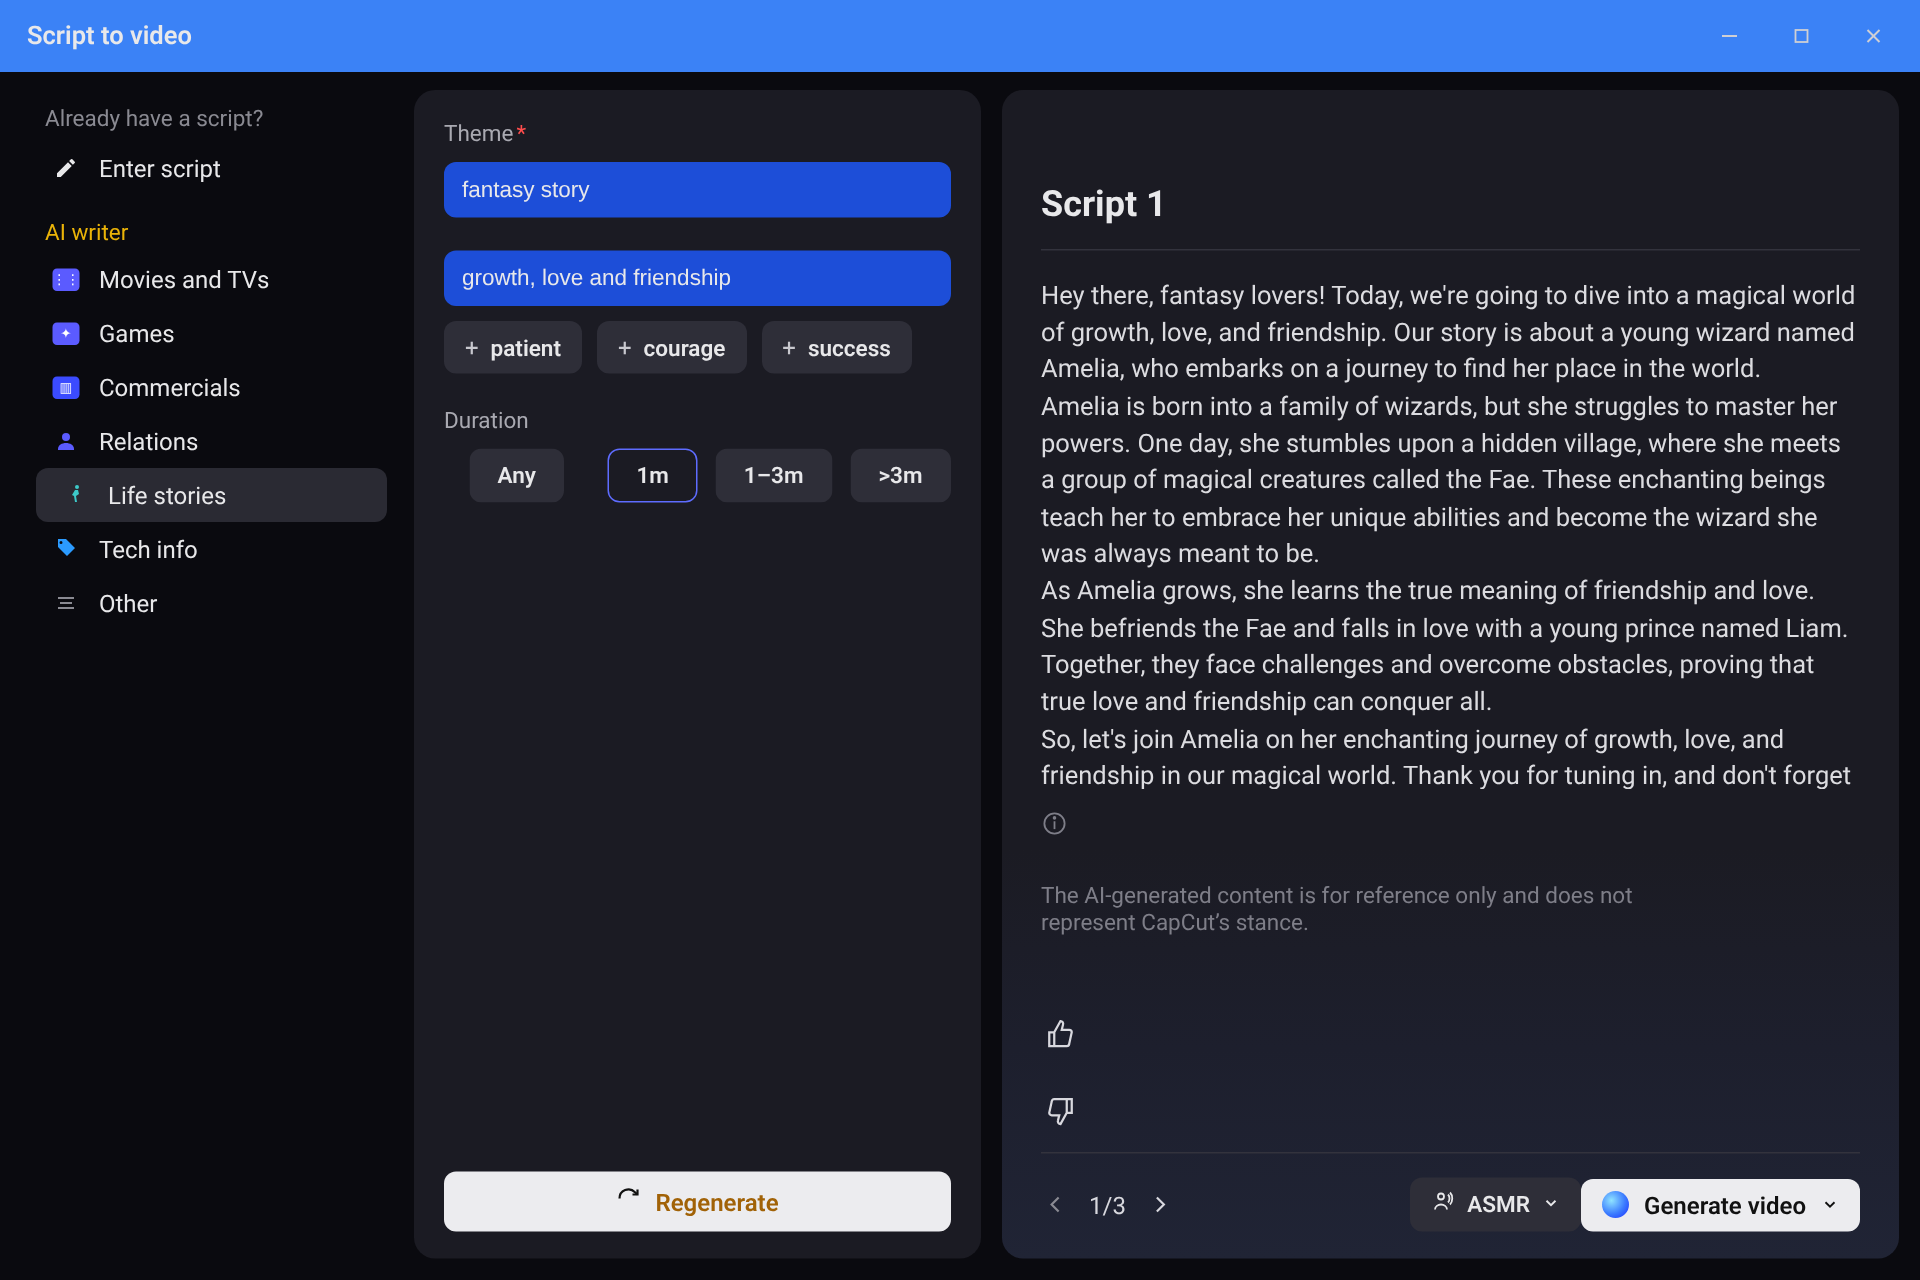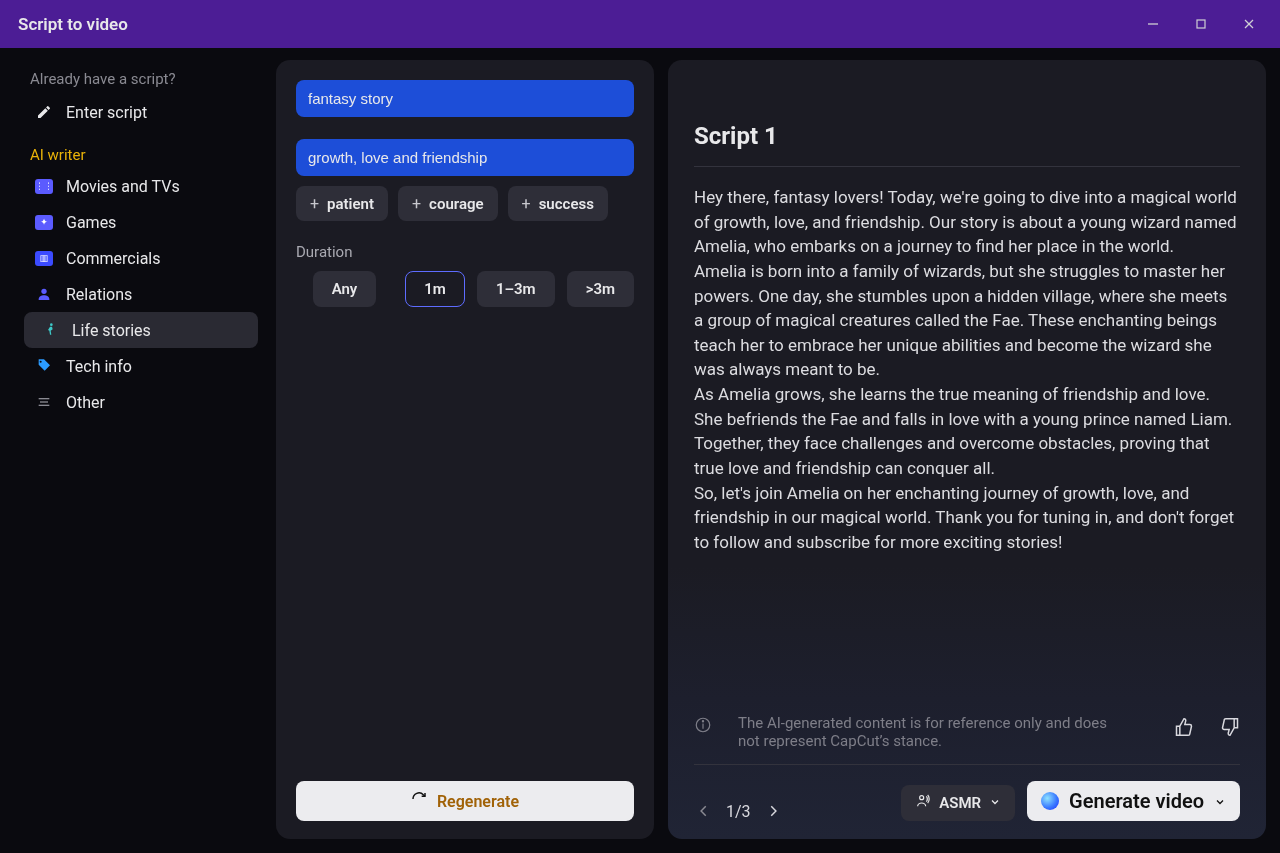--- a/index.html
+++ b/index.html
@@ -10,21 +10,21 @@
     font-family: -apple-system, BlinkMacSystemFont, "Segoe UI", Roboto, sans-serif;
     font-size: 14px;
   }
 
   .titlebar {
     height: 48px;
     display: flex;
     align-items: center;
     justify-content: space-between;
     padding: 0 12px 0 18px;
-    background: #4c1d95;
+    background: #3b82f6;
     gap: 15px;
   }
   .titlebar-title { font-size: 17px; font-weight: 600; }
   .titlebar-controls { display: flex; gap: 10px; }
   .ctrl-btn {
     width: 38px; height: 30px;
     display: flex; align-items: center; justify-content: center;
     color: #cfcfd4;
   }
   .ctrl-btn svg { width: 14px; height: 14px; }
@@ -162,34 +162,34 @@
     white-space: pre-line;
   }
   .disclaimer-row {
     display: flex;
     align-items: flex-start;
     gap: 26px;
     color: #7e7e88;
     font-size: 15px;
     padding: 12px 0 14px;
     border-bottom: 1px solid #33333d;
+    flex-direction: column;
   }
   .disclaimer-row .info-icon { flex-shrink: 0; margin-top: 2px; }
   .disclaimer-row .spacer { flex: 1; }
   .thumb-btn {
     width: 26px; height: 26px;
     display: flex; align-items: center; justify-content: center;
     color: #d8d8de;
     cursor: pointer;
   }
   .footer-row {
     display: flex;
-    align-items: flex-end;
+    align-items: center;
     padding-top: 16px;
-    gap: 12px;
   }
   .pager {
     display: flex; align-items: center; gap: 12px;
     font-size: 16px; color: #d8d8de;
   }
   .pager-btn {
     width: 20px; height: 20px;
     display: flex; align-items: center; justify-content: center;
     cursor: pointer;
   }
@@ -201,21 +201,21 @@
     display: flex; align-items: center; gap: 8px;
     font-size: 15px; font-weight: 600;
     cursor: pointer;
   }
   .generate-btn {
     background: #ececef;
     color: #111;
     border-radius: 8px;
     padding: 8px 14px;
     display: flex; align-items: center; gap: 10px;
-    font-size: 20px; font-weight: 600;
+    font-size: 16px; font-weight: 600;
     cursor: pointer;
   }
   .orb {
     width: 18px; height: 18px; border-radius: 50%;
     background: radial-gradient(circle at 35% 35%, #8fe3ff 0%, #3b7bff 55%, #1a2bff 100%);
   }
 </style>
 </head>
 <body>
 
@@ -307,20 +307,23 @@
             <rect x="6" y="11" width="12" height="2"></rect>
             <rect x="4" y="16" width="16" height="2"></rect>
           </svg>
       </span>
       <span>Other</span>
     </div>
   </div>
 
   <div class="middle-panel">
     <div class="field-block">
+      <div class="field-label">
+        <span>Theme</span><span class="required">*</span>
+      </div>
       <input class="text-input" value="fantasy story" style="">
     </div>
 
     <div class="field-block">
       <input class="text-input" value="growth, love and friendship" style="">
       <div class="chip-row">
         <div class="chip">
           <span class="plus">+</span>
           <span>patient</span>
         </div>

